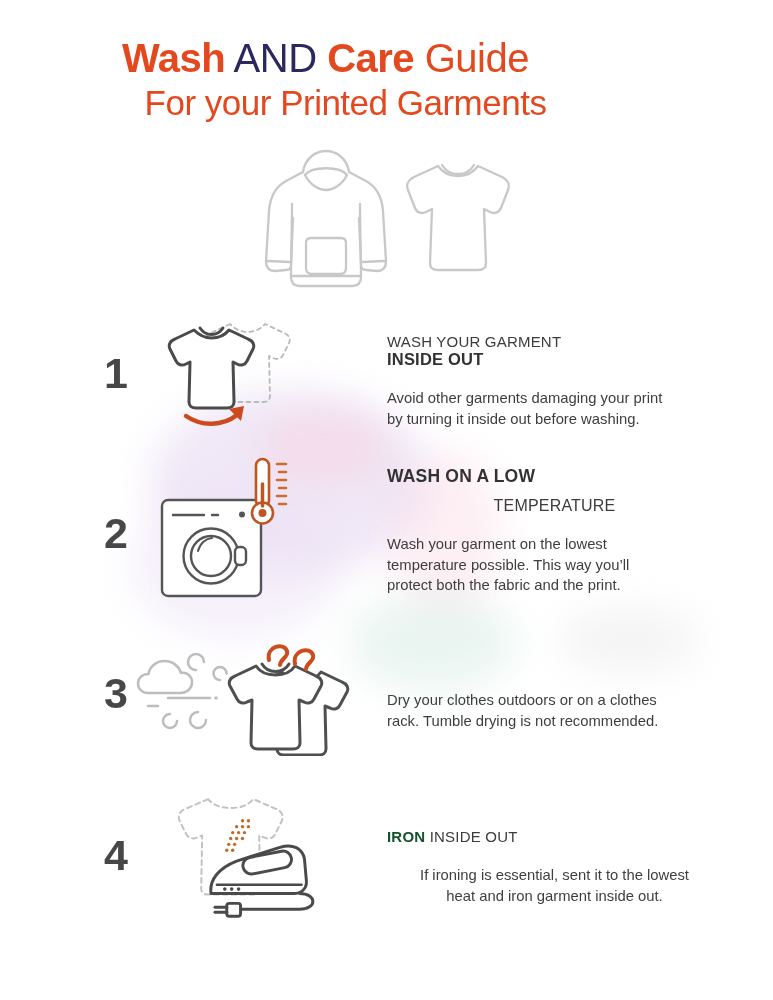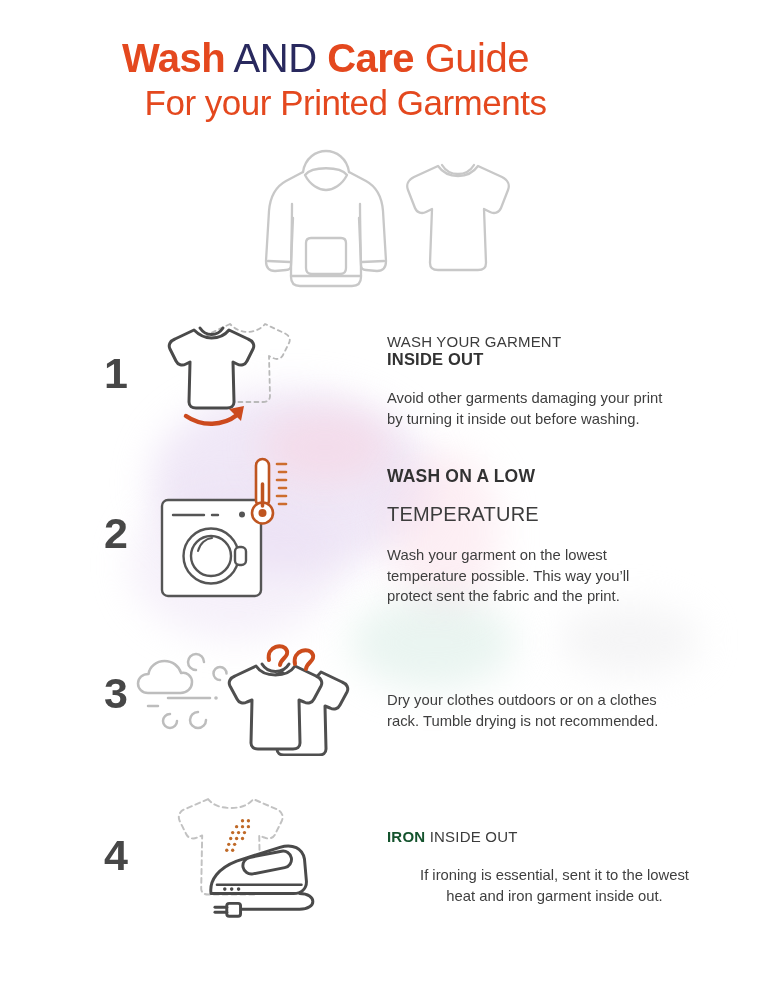--- a/index.html
+++ b/index.html
@@ -122,24 +122,24 @@
         <path d="M123,16 L130,16"></path>
         <path d="M121,24 L130,24"></path>
       <path d="M123,32 L130,32"></path>
         <path d="M121,40 L130,40"></path>
         <path d="M123,48 L130,48"></path>
     </g>
   </svg>
 </div>
 <div class="abs steptext" style="left:387px;top:466px;">
   <div class="h-bold big">WASH ON A LOW</div>
-  <div class="h-small" style="font-size:20px;margin-top:16px;">TEMPERATURE</div>
+  <div class="h-small" style="font-size:16px;margin-top:10px;text-align:center;">TEMPERATURE</div>
   <div class="bodytext">Wash your garment on the lowest
 temperature possible. This way you’ll
-protect sent the fabric and the print.</div>
+protect both the fabric and the print.</div>
 </div>
 
 <div class="abs stepnum" style="left:104px;top:672px;">3</div>
 <div class="abs" style="left:132px;top:634px;">
   <svg width="225" height="122" viewBox="0 0 225 122" fill="none" stroke-linecap="round" stroke-linejoin="round">
     <g stroke="#BDBDBD" stroke-width="2.5">
       <path d="M16,59 C10,59 6,54.5 6,49.5 C6,44 10.5,40 16.5,40 C17.5,32.5 24.5,27 32.5,27 C40.5,27 47,32 49,39 C54.5,37.5 60,42 60,48 C60,54.5 55,59 48.5,59 Z"></path>
       <path d="M64,36 a8,8 0 1 1 8,-8"></path>
       <path d="M88,46 a6.5,6.5 0 1 1 6.5,-6.5"></path>
       <path d="M36,64 L78,64"></path>

